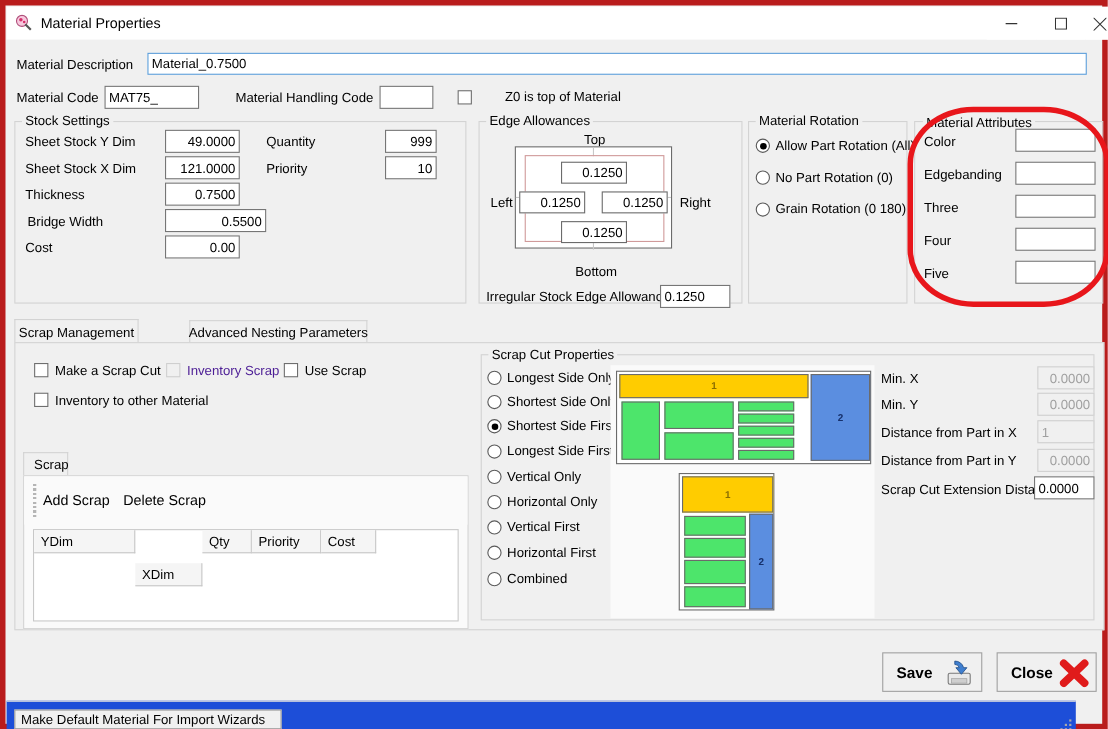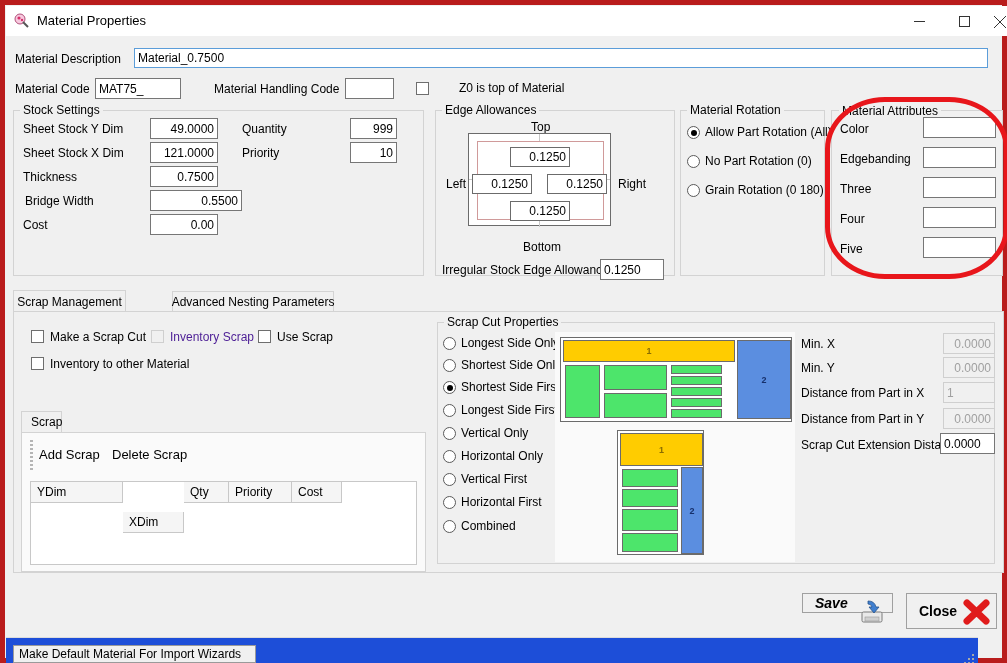--- a/index.html
+++ b/index.html
@@ -387,21 +387,21 @@
   <input class="tf disabled" style="left: 938px; top: 328px; width: 52px;" type="text" value="0.0000">
   <span class="lbl" style="left:796px;top:356px;">Min. Y</span>
   <input class="tf disabled" style="left: 938px; top: 352px; width: 52px;" type="text" value="0.0000">
   <span class="lbl" style="left:796px;top:381px;">Distance from Part in X</span>
   <input class="tf disabled left" style="left: 938px; top: 377px; width: 52px;" type="text" value="1">
   <span class="lbl" style="left:796px;top:407px;">Distance from Part in Y</span>
   <input class="tf disabled" style="left: 938px; top: 403px; width: 52px;" type="text" value="0.0000">
   <span class="lbl" style="left:796px;top:433px;">Scrap Cut Extension Distance</span>
   <input class="tf left" style="left: 935px; top: 428px; width: 55px;" type="text" value="0.0000">
 
-  <div class="btn" style="left:797px;top:588px;width:91px;height:20px;font-style:italic;">
+  <div class="btn" style="left:797px;top:588px;width:91px;height:36px;">
     <span>Save</span>
     <span style="position:absolute;right:7px;top:5px;">
       <svg width="26" height="26" viewBox="0 0 26 26">
         <rect x="3" y="13" width="20" height="10" rx="1.5" fill="#e9e9e9" stroke="#7a7a7a"></rect>
         <rect x="6" y="18" width="14" height="4" fill="#cfcfcf" stroke="#9a9a9a" stroke-width="0.6"></rect>
         <path d="M9 2 a8 8 0 0 1 8 6 l3 0 l-5 6 l-5 -6 l3 0 a4 4 0 0 0 -4 -3 z" fill="#3f7fd0" stroke="#27538c" stroke-width="0.8"></path>
       </svg>
     </span>
   </div>
   <div class="btn" style="left:901px;top:588px;width:91px;height:36px;">

